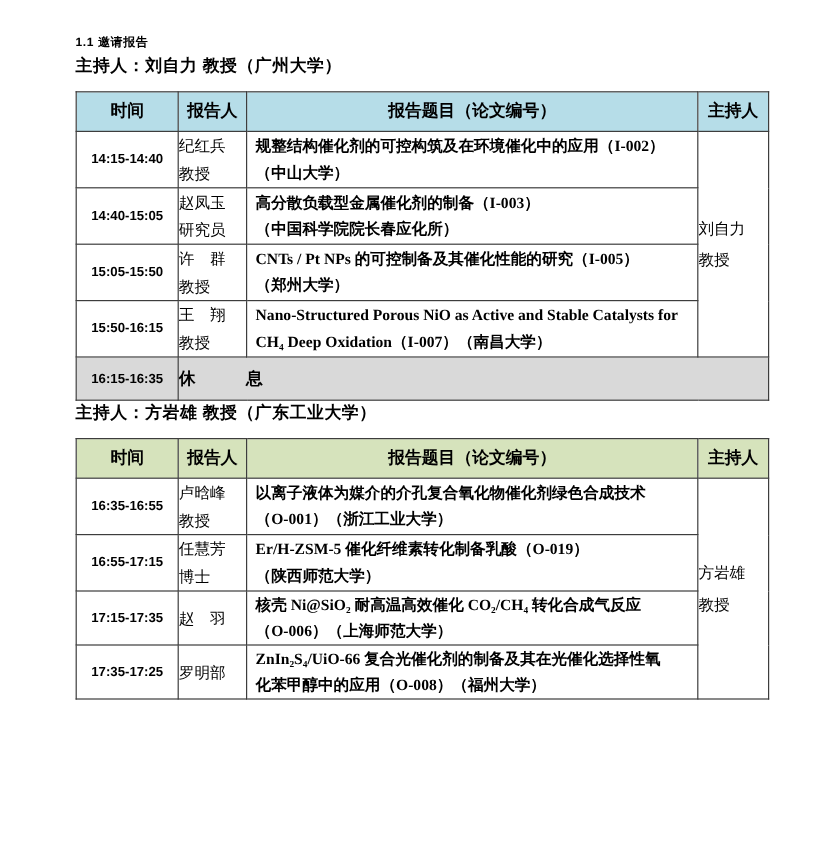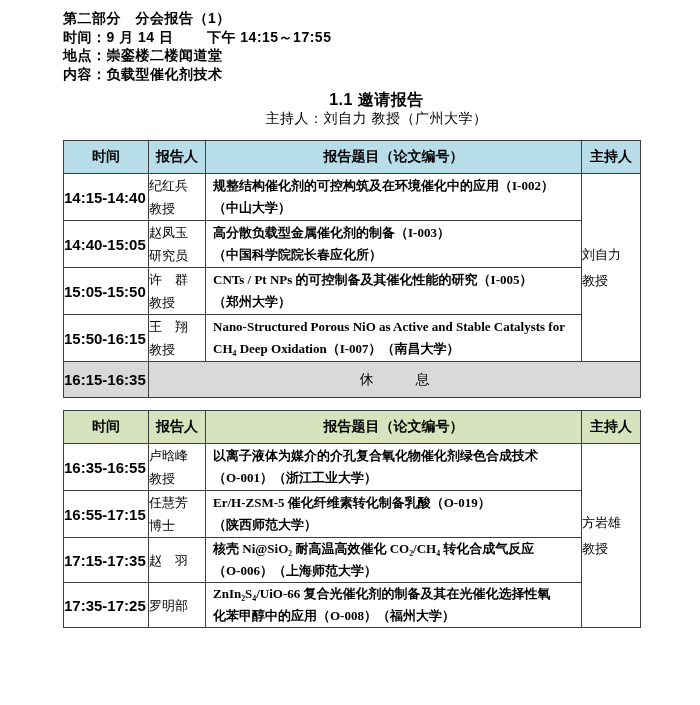--- a/index.html
+++ b/index.html
@@ -20,28 +20,26 @@
     width:700px;height:705px;
     padding:9px 10px 0 63px;
   }
   
   .info-line{
     font-size:14px;font-weight:bold;line-height:18.5px;
     letter-spacing:0.5px;
   }
   
   .sec-heading{
-    font-size:16px;font-weight:bold;line-height:19px;margin-top:7px;
+    font-size:10px;font-weight:bold;line-height:19px;margin-top:17px;
     letter-spacing:0.5px;
-    text-align:center;
   }
   .sec-chair{
-    font-size:14px;font-weight:normal;line-height:19px;
+    font-size:14px;font-weight:bold;line-height:19px;
     letter-spacing:0.5px;
-    text-align:center;
   }
   
   table.program{
     width:577px;
     border-collapse:collapse;
     table-layout:fixed;
     margin-top:12px;
   }
   table.program th, table.program td{
     border:1px solid var(--border);
@@ -51,53 +49,47 @@
   tr.t-header{height:33px;}
   tr.t-row{height:30px;}
   tr.t-break{height:36px;}
   th.hcell{
     font-size:14px;font-weight:bold;text-align:center;
     font-family:"Liberation Sans","DejaVu Sans",sans-serif;
   }
   .t1 tr.t-header th{background:var(--table1-header-bg);}
   .t2 tr.t-header th{background:var(--table2-header-bg);}
   td.time-cell{
-    font-size:15px;font-weight:bold;
+    font-size:11px;font-weight:bold;text-align:center;
     font-family:"Liberation Sans","DejaVu Sans",sans-serif;
   }
   td.speaker-cell, td.chair-cell{
     font-size:13px;text-align:left;
     font-family:"Liberation Serif","DejaVu Serif",serif;
     white-space:pre-line;line-height:23px;
   }
   td.chair-cell{line-height:26px;}
   td.title-cell{
     font-size:13px;text-align:left;padding-left:7px;padding-right:2px;
     font-family:"Liberation Serif","DejaVu Serif",serif;
     white-space:pre-line;line-height:22px;font-weight:bold;
   }
   tr.t-break td{
     background:var(--break-bg);
   }
   td.break-cell{
-    font-size:14px;font-weight:normal;text-align:center;
+    font-size:14px;font-weight:bold;
     font-family:"Liberation Sans","DejaVu Sans",sans-serif;
   }
 </style>
 </head>
 <body>
 
 <div class="page">
 
-  <div class="info-block">
-    <div class="info-line">第二部分　分会报告（1）</div>
-    <div class="info-line">时间：9 月 14 日　　 下午 14:15～17:55</div>
-    <div class="info-line">地点：崇銮楼二楼闻道堂</div>
-    <div class="info-line">内容：负载型催化剂技术</div>
-  </div>
 
   <div class="section">
     <div class="sec-heading">1.1 邀请报告</div>
     <div class="sec-chair">主持人：刘自力 教授（广州大学）</div>
 
     <table class="program t1">
       <colgroup>
         <col style="width:85px">
           <col style="width:57px">
           <col style="width:376px">
@@ -142,20 +134,21 @@
       </tr>
       <tr class="t-break">
         <td class="time-cell">16:15-16:35</td>
         <td class="break-cell" colspan="3">休　　　息</td>
       </tr>
     </tbody>
       </table>
   </div>
 
   <div class="section">
+    <div class="sec-chair">主持人：方岩雄 教授（广东工业大学）</div>
 
     <table class="program t2">
       <colgroup>
         <col style="width:85px">
           <col style="width:57px">
           <col style="width:376px">
           <col style="width:59px">
       </colgroup>
       <tbody>
           <tr class="t-header">

